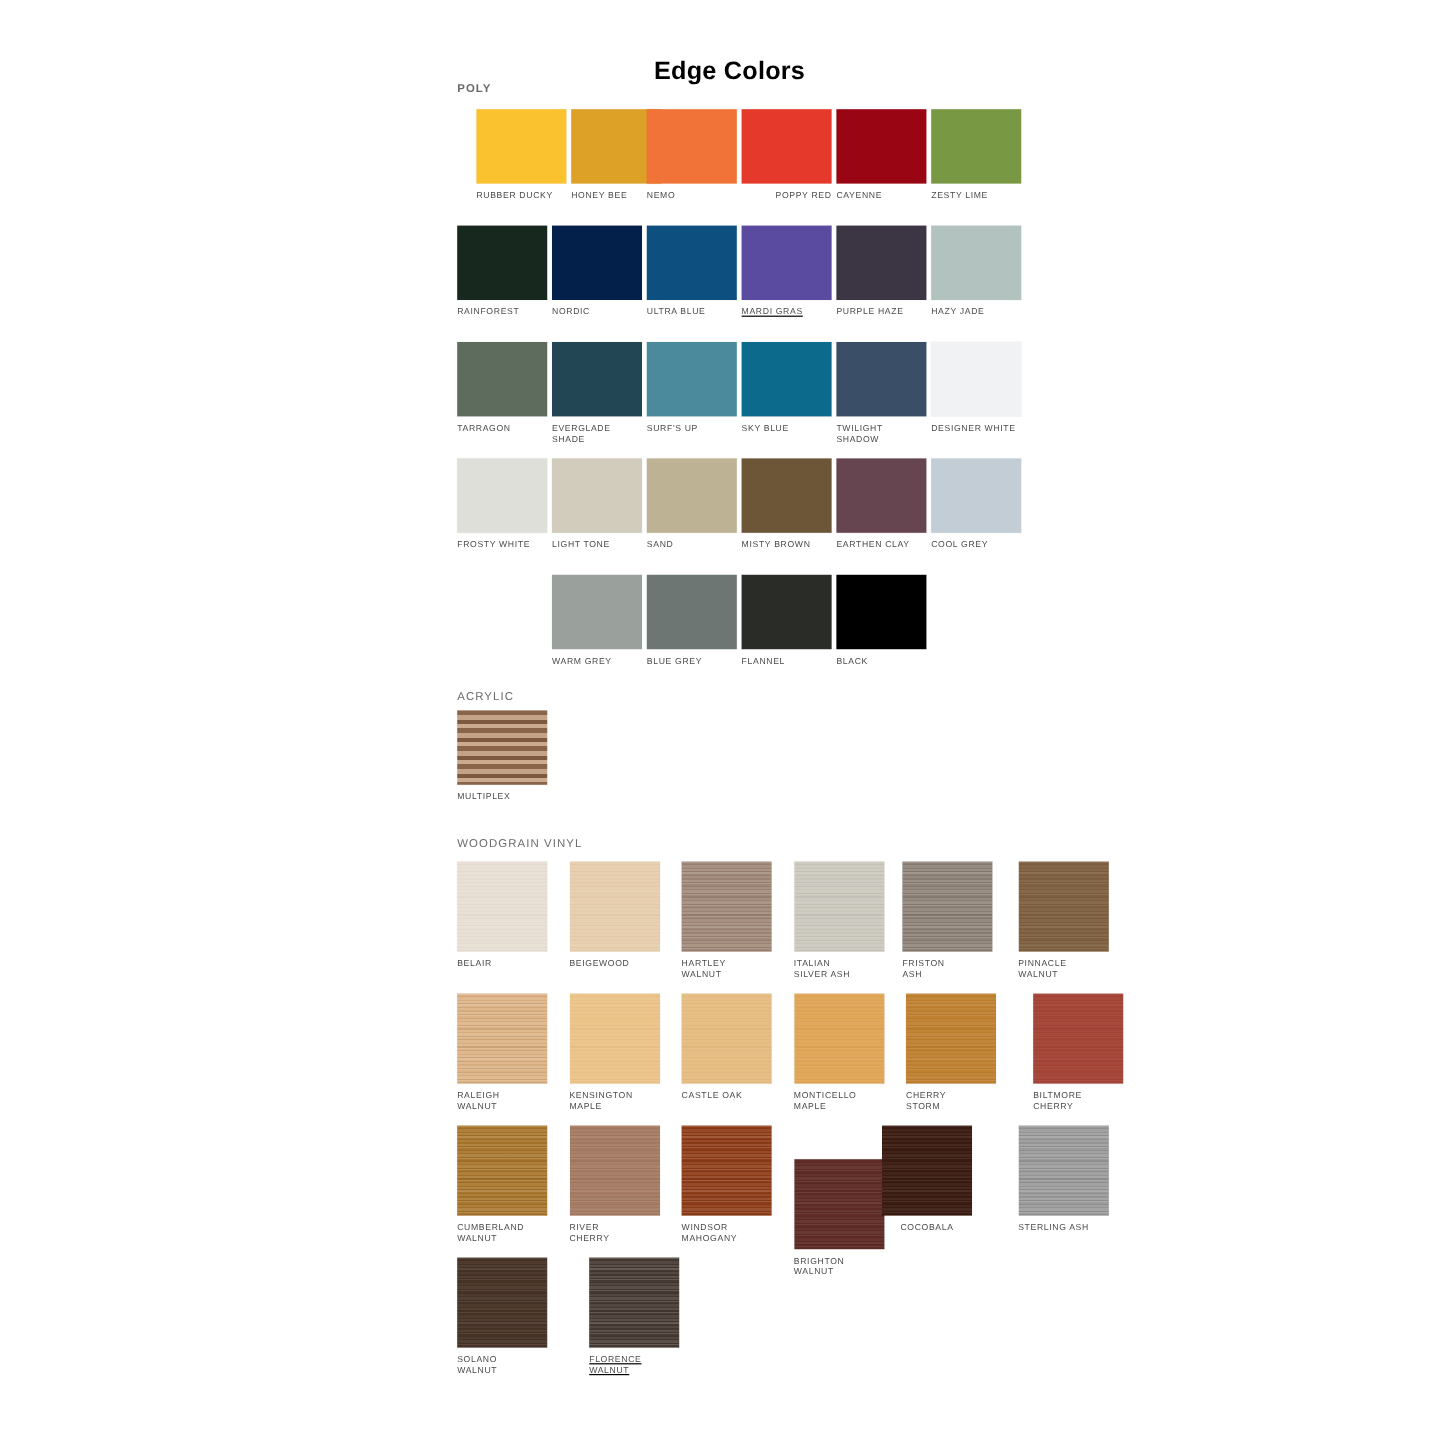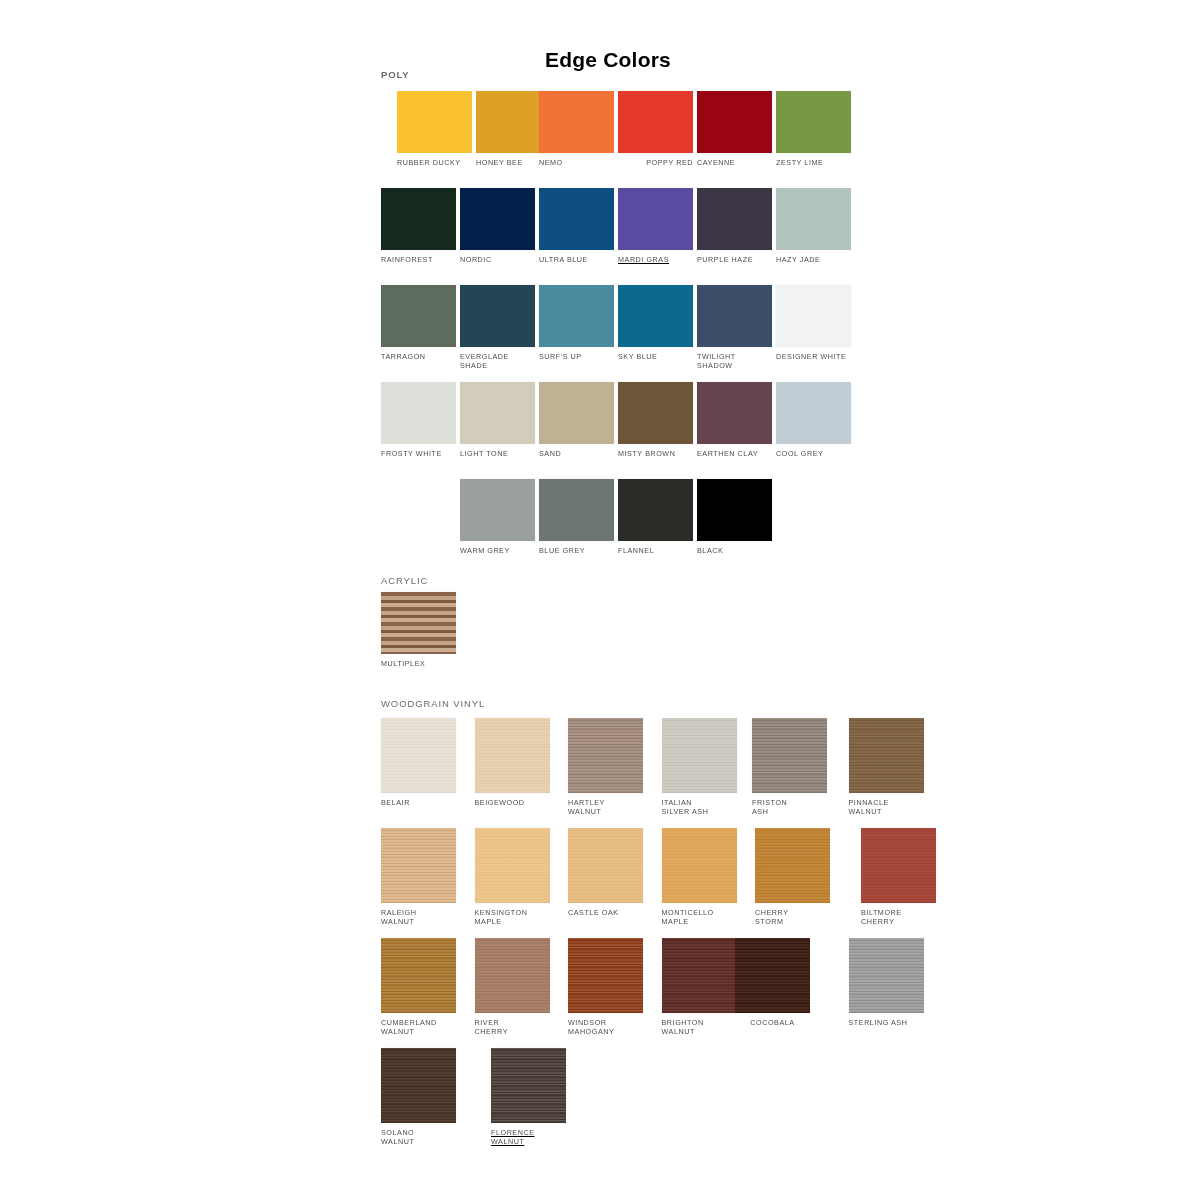--- a/index.html
+++ b/index.html
@@ -298,21 +298,21 @@
         <div class="cell" style="left: 93.5px;">
           <span class="chip tall wood soft" style="background: rgb(165, 123, 99);"></span>
           <span class="label">RIVER
 CHERRY</span>
         </div>
         <div class="cell" style="left: 187px;">
           <span class="chip tall wood strong" style="background: rgb(142, 60, 23);"></span>
           <span class="label">WINDSOR
 MAHOGANY</span>
         </div>
-        <div class="cell" style="left: 280.5px;">
+        <div class="cell" style="left: 280.5px; margin-top: 28px;">
           <span class="chip tall wood soft" style="background: rgb(94, 43, 37);"></span>
           <span class="label">BRIGHTON
 WALNUT</span>
         </div>
         <div class="cell" style="left: 354px; text-align: center;">
           <span class="chip tall wood soft" style="background: rgb(58, 27, 17);"></span>
           <span class="label">COCOBALA</span>
         </div>
         <div class="cell" style="left: 467.5px;">
           <span class="chip tall wood strong" style="background: rgb(154, 154, 154);"></span>

